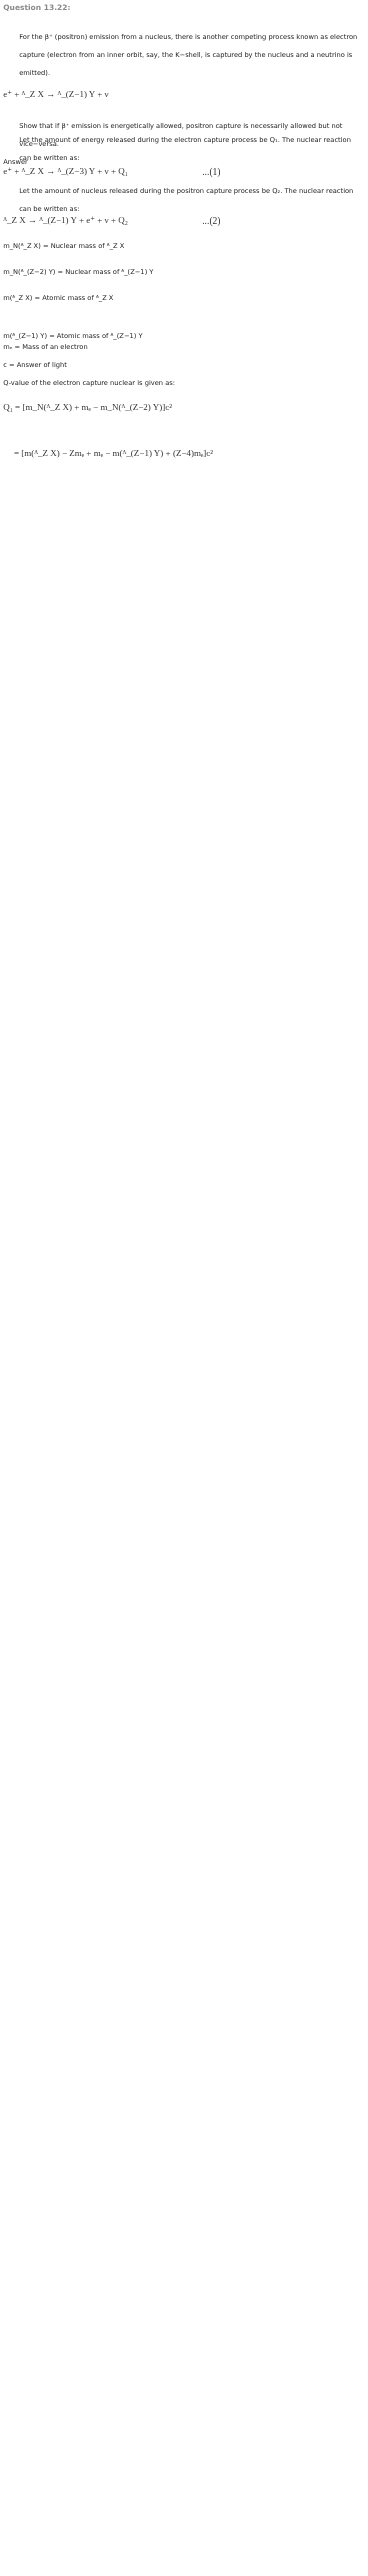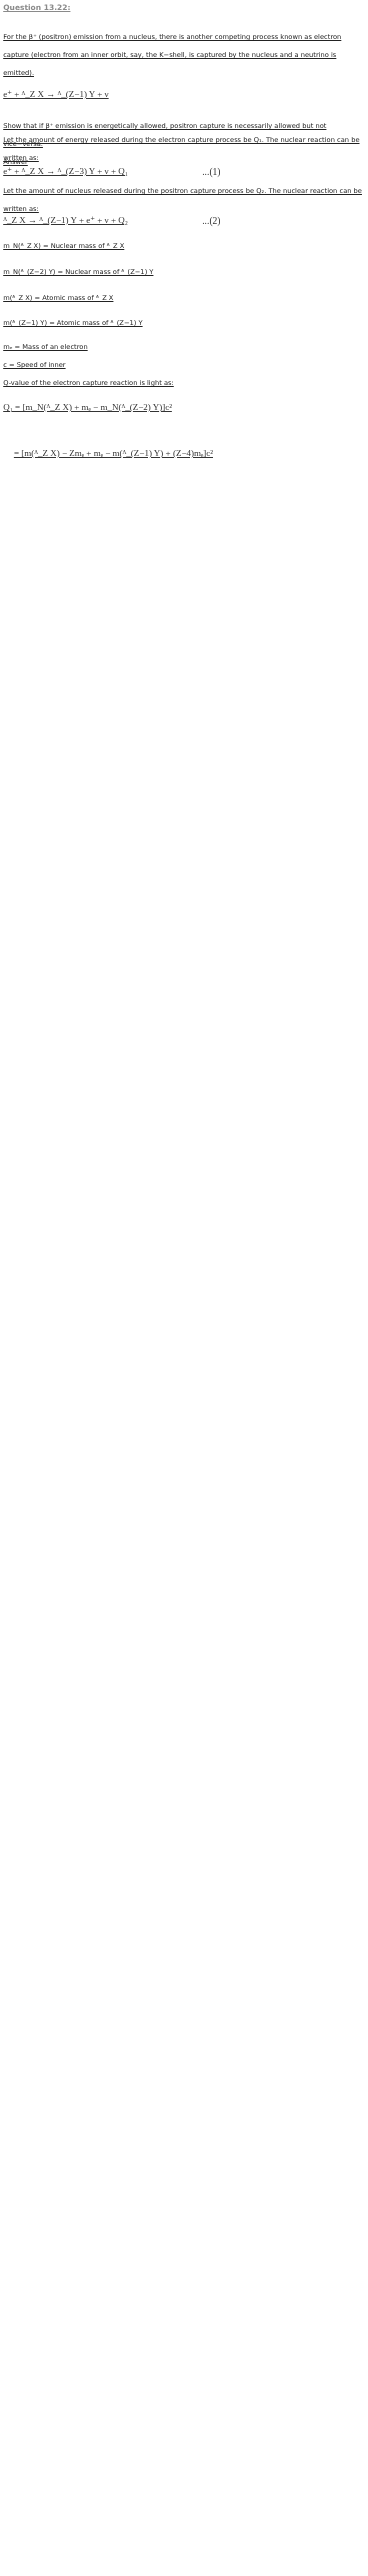--- a/index.html
+++ b/index.html
@@ -1,43 +1,43 @@
 <!DOCTYPE html>
 <html style="font-size:8.6px"><head>
 <meta charset="utf-8">
 <style>
   html, body { margin: 0; padding: 0; background: #ffffff; }
   body { width: 369px; height: 2576px; position: relative; overflow: hidden;
          font-family: "DejaVu Sans", sans-serif; font-size: 6.7px; color: #222; }
-  .blk { position: absolute; left: 3.2px; right: 4.3px; text-decoration: underline; }
+  .blk { position: absolute; left: 3.2px; right: 4.3px; }
   .q-title { font-weight: bold; color: #8a8a8a; font-size: 7.5px; }
-  .p { line-height: 18px; }
+  .p { line-height: 18px; margin-left: 16px; }
   .eq { font-family: "Liberation Serif", "DejaVu Serif", serif; font-size: 9px; color: #333; white-space: nowrap; }
   .num { position: absolute; left: 199px; font-family: "Liberation Serif", serif; font-size: 9.6px; }
   .ind { padding-left: 10.7px; }
 </style>
 </head>
 <body>
 
 <div class="blk q-title" style="top:3.2px">Question 13.22:</div>
 <div class="blk p" style="top:28px; line-height:18px">For the β⁺ (positron) emission from a nucleus, there is another competing process known as electron capture (electron from an inner orbit, say, the K−shell, is captured by the nucleus and a neutrino is emitted).</div>
 <div class="blk eq" style="top:89px">e⁺ + ᴬ_Z X → ᴬ_(Z−1) Y + ν</div>
 <div class="blk p" style="top:117px">Show that if β⁺ emission is energetically allowed, positron capture is necessarily allowed but not vice−versa.</div>
 <div class="blk" style="top:158px">Answer</div>
 <div class="blk p" style="top:131px">Let the amount of energy released during the electron capture process be Q₁. The nuclear reaction can be written as:</div>
 <div class="blk eq" style="top:166px"><span>e⁺ + ᴬ_Z X → ᴬ_(Z−3) Y + ν + Q₁</span><span class="num">...(1)</span></div>
 <div class="blk p" style="top:182px">Let the amount of nucleus released during the positron capture process be Q₂. The nuclear reaction can be written as:</div>
 <div class="blk eq" style="top:215px"><span>ᴬ_Z X → ᴬ_(Z−1) Y + e⁺ + ν + Q₂</span><span class="num">...(2)</span></div>
 <div class="blk" style="top:242px">m_N(ᴬ_Z X) = Nuclear mass of ᴬ_Z X</div>
 <div class="blk" style="top:268px">m_N(ᴬ_(Z−2) Y) = Nuclear mass of ᴬ_(Z−1) Y</div>
 <div class="blk" style="top:294px">m(ᴬ_Z X) = Atomic mass of ᴬ_Z X</div>
-<div class="blk" style="top:319px">m(ᴬ_(Z−1) Y) = Atomic mass of ᴬ_(Z−1) Y</div>
+<div class="blk" style="top:332px">m(ᴬ_(Z−1) Y) = Atomic mass of ᴬ_(Z−1) Y</div>
 <div class="blk" style="top:343px">mₑ = Mass of an electron</div>
-<div class="blk" style="top:361px">c = Speed of inner</div>
-<div class="blk" style="top:379px">Q-value of the electron capture reaction is light as:</div>
+<div class="blk" style="top:361px">c = Answer of light</div>
+<div class="blk" style="top:379px">Q-value of the electron capture nuclear is given as:</div>
 <div class="blk eq" style="top:402px">Q₁ = [m_N(ᴬ_Z X) + mₑ − m_N(ᴬ_(Z−2) Y)]c²</div>
 <div class="blk eq ind" style="top:448px">= [m(ᴬ_Z X) − Zmₑ + mₑ − m(ᴬ_(Z−1) Y) + (Z−4)mₑ]c²</div>
 
 <div class="blk eq ind" style="top:448px"></div>
 <div class="blk eq ind" style="top:447px"></div>
 <div class="blk eq ind" style="top:444px"></div>
 <div class="blk eq ind" style="top:442px"></div>
 <div class="blk eq ind" style="top:441px"></div>
 <div class="blk eq ind" style="top:445px"></div>
 <div class="blk eq ind" style="top:443px"></div>

